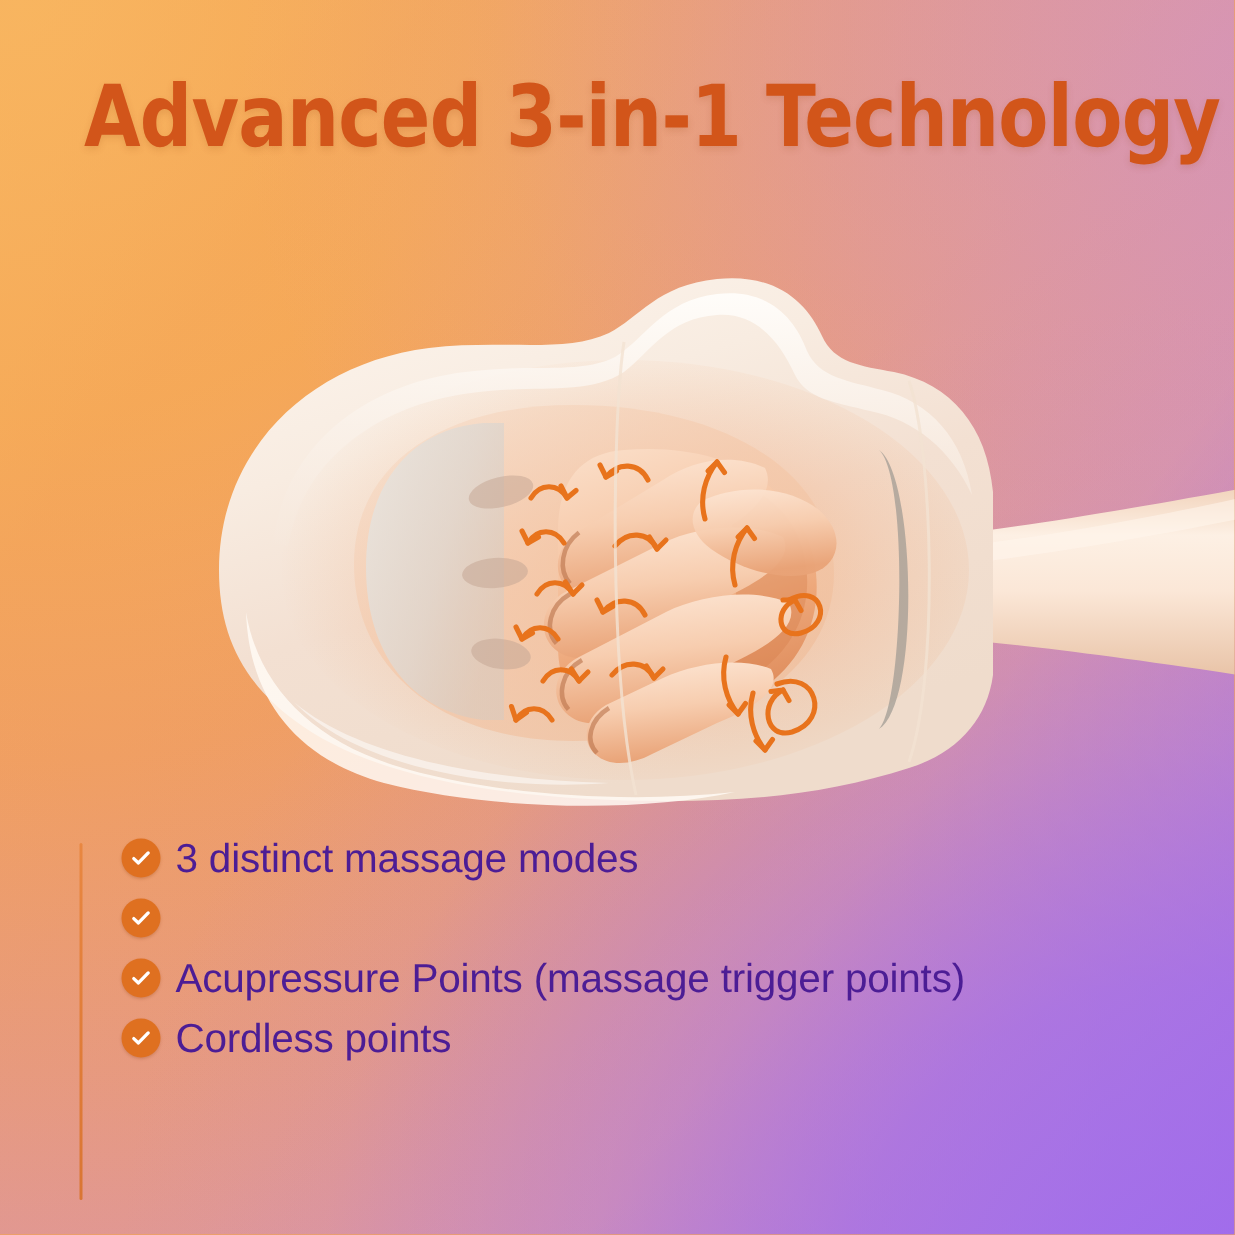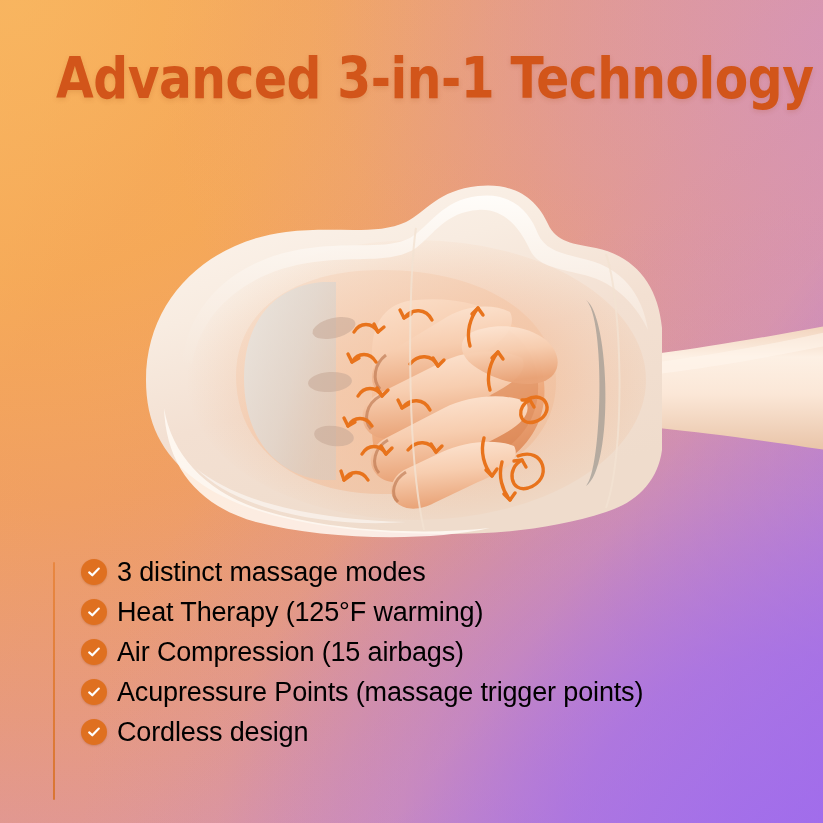--- a/index.html
+++ b/index.html
@@ -64,21 +64,21 @@
     background:#df7020;
     box-shadow:0 1px 2px rgba(140,60,10,0.25);
     flex:0 0 26px;
     display:flex;align-items:center;justify-content:center;
   }
   .check svg{display:block;}
   .flabel{
     margin-left:10px;
     font-size:27px;
     line-height:30px;
-    color:#000000;
+    color:#4c1d95;
     font-family:"Liberation Sans",sans-serif;
     letter-spacing:-0.15px;
     white-space:nowrap;
     text-align:right;
   }
 </style>
 </head>
 <body>
 
 <div id="canvas">
@@ -298,45 +298,36 @@
       </span>
       <span class="flabel">3 distinct massage modes</span>
     </div>
 
     <div class="frow">
       <span class="check">
         <svg width="16" height="16" viewBox="0 0 16 16">
             <path d="M3.2 8.4 L6.3 11.3 L12.8 4.6" stroke="#ffffff" stroke-width="2.2" fill="none" stroke-linecap="round" stroke-linejoin="round"></path>
           </svg>
       </span>
-      <span class="flabel">Heat Therapy (125°F warming)</span>
     </div>
 
-    <div class="frow">
-      <span class="check">
-        <svg width="16" height="16" viewBox="0 0 16 16">
-            <path d="M3.2 8.4 L6.3 11.3 L12.8 4.6" stroke="#ffffff" stroke-width="2.2" fill="none" stroke-linecap="round" stroke-linejoin="round"></path>
-          </svg>
-      </span>
-      <span class="flabel">Air Compression (15 airbags)</span>
-    </div>
 
     <div class="frow">
       <span class="check">
         <svg width="16" height="16" viewBox="0 0 16 16">
             <path d="M3.2 8.4 L6.3 11.3 L12.8 4.6" stroke="#ffffff" stroke-width="2.2" fill="none" stroke-linecap="round" stroke-linejoin="round"></path>
           </svg>
       </span>
       <span class="flabel">Acupressure Points (massage trigger points)</span>
     </div>
 
 
     <div class="frow">
       <span class="check">
         <svg width="16" height="16" viewBox="0 0 16 16">
             <path d="M3.2 8.4 L6.3 11.3 L12.8 4.6" stroke="#ffffff" stroke-width="2.2" fill="none" stroke-linecap="round" stroke-linejoin="round"></path>
           </svg>
       </span>
-      <span class="flabel">Cordless design</span>
+      <span class="flabel">Cordless points</span>
     </div>
   </div>
 
 </div>
 
 </body></html>

